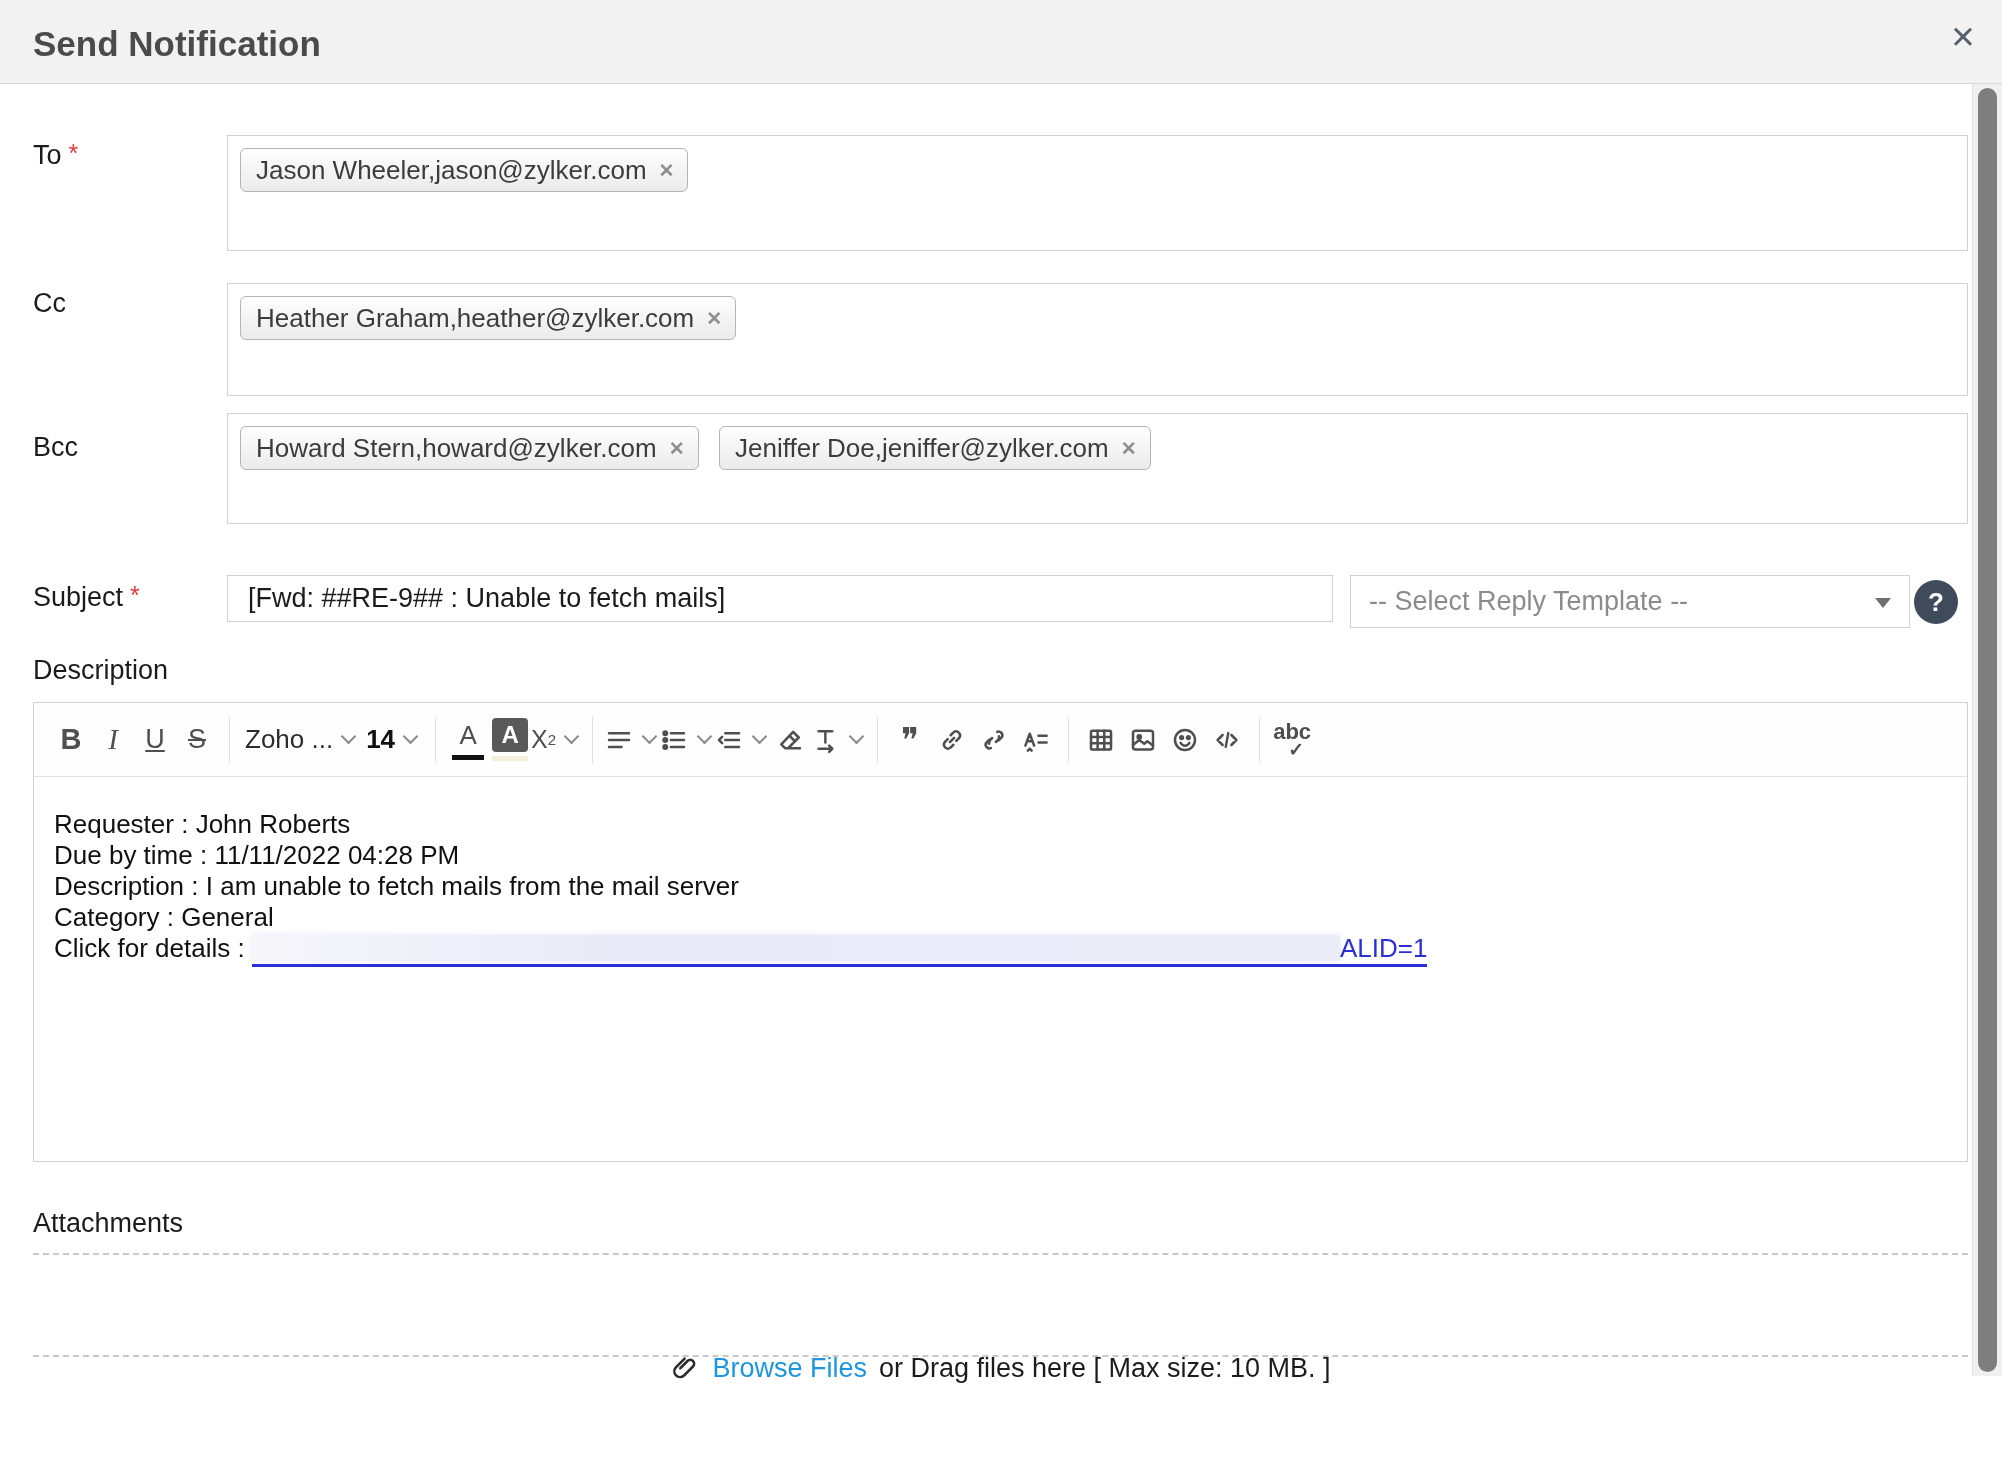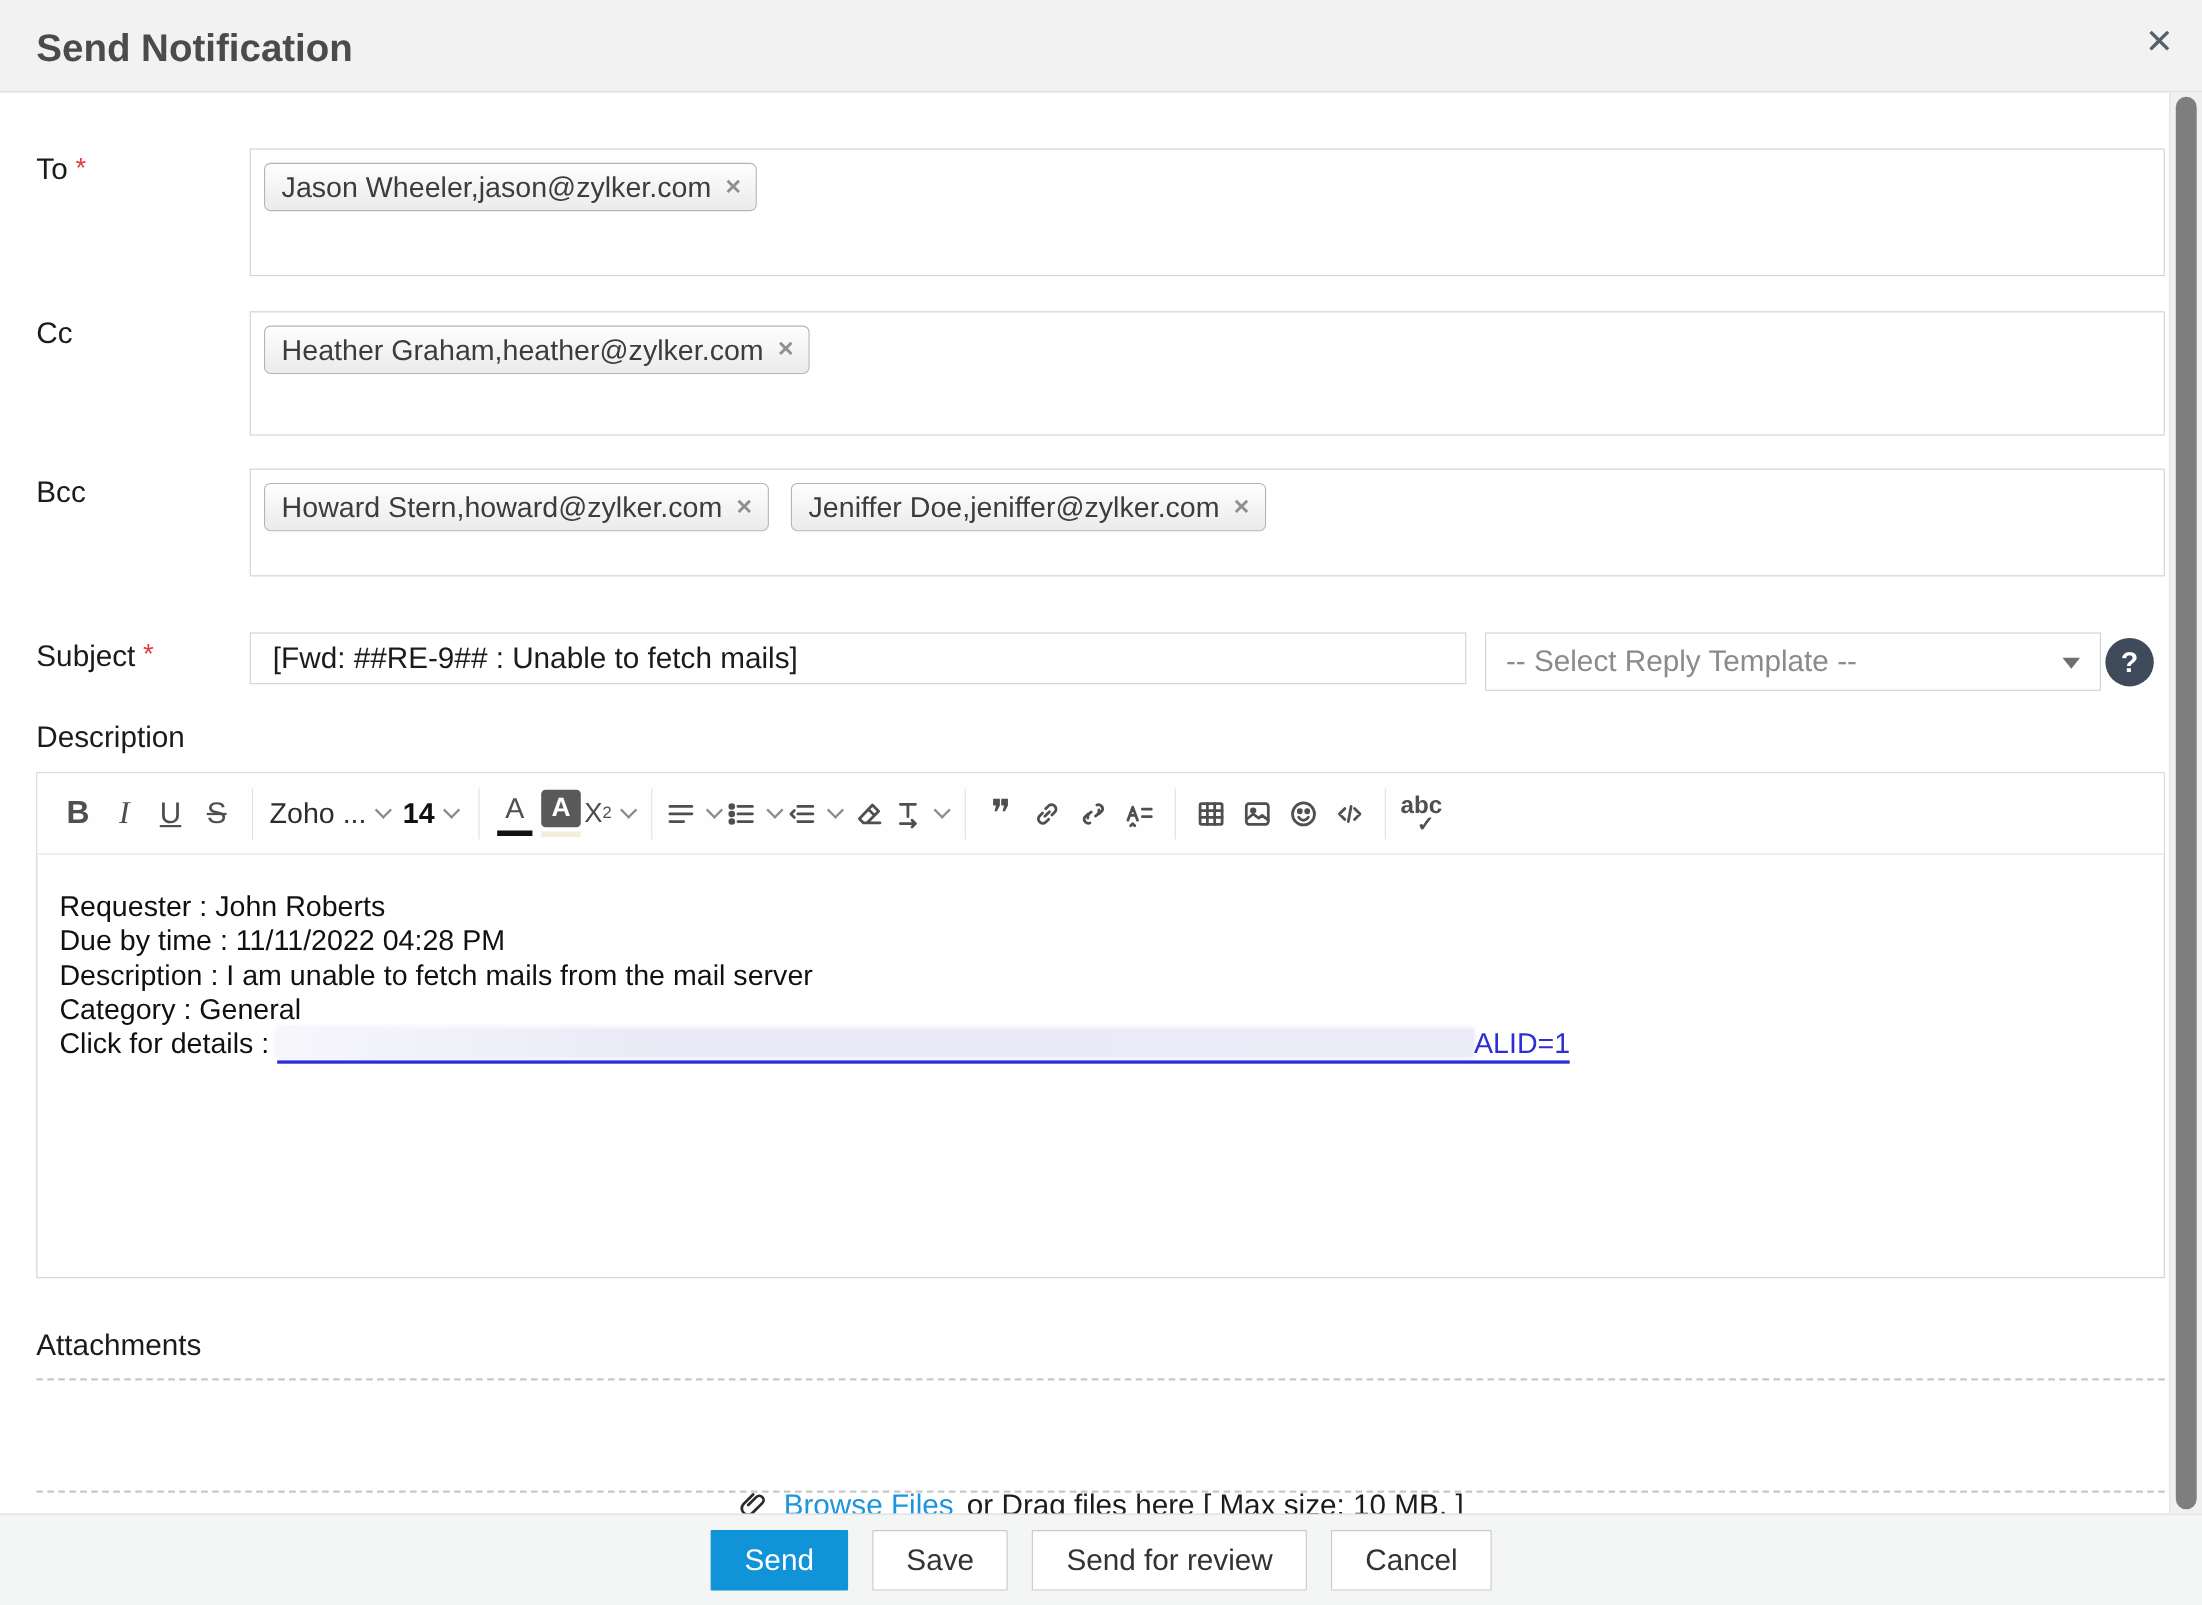--- a/index.html
+++ b/index.html
@@ -118,21 +118,21 @@
 
   <div class="flabel" style="top:286px;">Cc</div>
   <div class="chipbox" style="top:283px; height:113px;">
     <span class="chip">
       <span>Heather Graham,heather@zylker.com</span>
       <span class="chip-x">✕</span>
     </span>
   </div>
 
   <div class="flabel" style="top:430px;">Bcc</div>
-  <div class="chipbox" style="top:426px; height:98px;">
+  <div class="chipbox" style="top:413px; height:111px;">
     <span class="chip">
       <span>Howard Stern,howard@zylker.com</span>
       <span class="chip-x">✕</span>
     </span>
     <span class="chip">
       <span>Jeniffer Doe,jeniffer@zylker.com</span>
       <span class="chip-x">✕</span>
     </span>
   </div>
 
@@ -288,20 +288,14 @@
       </svg>
     <span class="browse-link">Browse Files</span>
     <span>or Drag files here [ Max size: 10 MB. ]</span>
   </div>
   <div class="dash" style="top:1355px;"></div>
 
   <div class="sbar">
     <div class="sthumb"></div>
   </div>
 
-  <div class="ftr">
-    <button class="btn btn-primary">Send</button>
-    <button class="btn">Save</button>
-    <button class="btn">Send for review</button>
-    <button class="btn">Cancel</button>
-  </div>
 
 </div>
 
 </body></html>

